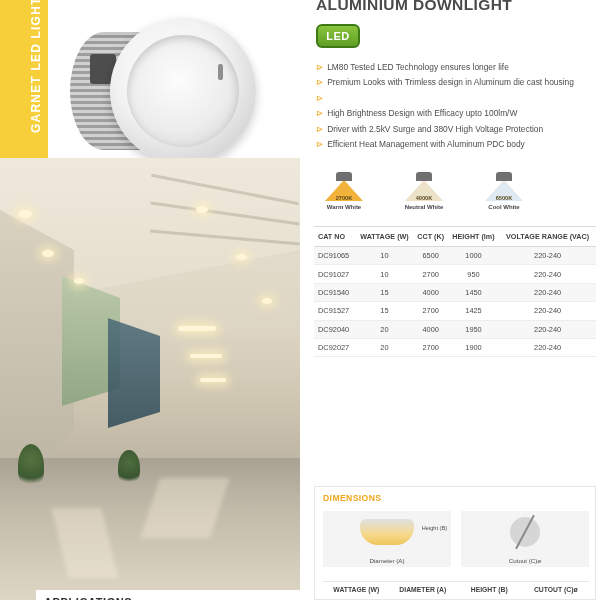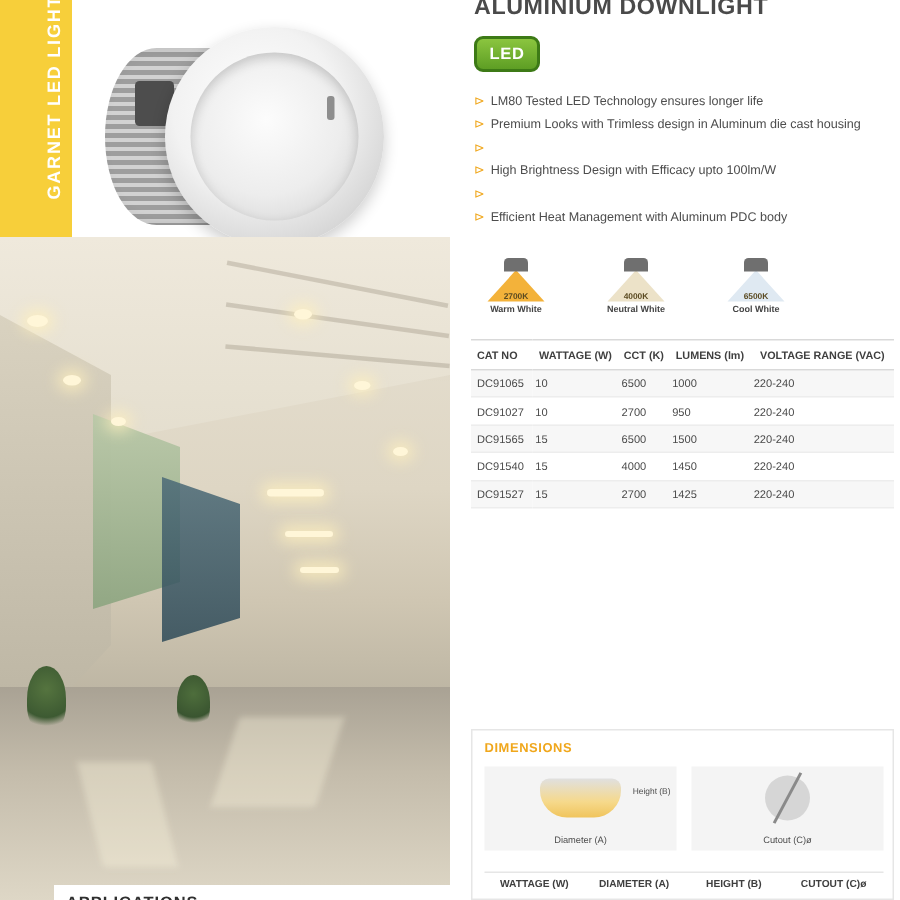--- a/index.html
+++ b/index.html
@@ -332,21 +332,21 @@
     font-weight: bold;
     text-align: center;
     padding: 5px 2px;
     border-top: 1px solid #d9d9d9;
     border-bottom: 1px solid #d9d9d9;
     color: #3f3f3f;
     margin-top: 24px;
   }
   .spec-table th:first-child { text-align: left; padding-left: 4px; }
   .spec-table td {
-    text-align: left;
+    text-align: center;
     padding: 4.2px 2px;
     border-bottom: 1px solid #ededed;
   }
   .spec-table td:first-child { text-align: left; padding-left: 4px; }
   .spec-table tbody tr:nth-child(odd) { background: #f7f7f7; }
   .spec-table tbody tr:nth-child(even) { background: #ffffff; }
 
   
   .dim-box {
     position: absolute;
@@ -499,20 +499,21 @@
     </div>
     <div class="feature">
       <span class="arrow">⊳</span>
     </div>
     <div class="feature">
       <span class="arrow">⊳</span>
       <span>High Brightness Design with Efficacy upto 100lm/W</span>
     </div>
     <div class="feature">
       <span class="arrow">⊳</span>
+      <span>Driver with 2.5kV Surge and 380V High Voltage Protection</span>
     </div>
     <div class="feature">
       <span class="arrow">⊳</span>
       <span>Efficient Heat Management with Aluminum PDC body</span>
     </div>
   </div>
 
   <div class="cct-row">
     <div class="cct-item">
       <div class="cct-icon">
@@ -539,60 +540,67 @@
       <div class="cct-label">Cool White</div>
     </div>
   </div>
 
   <table class="spec-table">
     <thead>
       <tr>
         <th>CAT NO</th>
         <th>WATTAGE (W)</th>
         <th>CCT (K)</th>
-        <th>LUMENS (lm)</th>
+        <th>HEIGHT (lm)</th>
         <th>VOLTAGE RANGE (VAC)</th>
       </tr>
     </thead>
     <tbody>
       <tr>
         <td>DC91065</td>
         <td>10</td>
         <td>6500</td>
         <td>1000</td>
         <td>220-240</td>
       </tr>
       <tr>
         <td>DC91027</td>
         <td>10</td>
         <td>2700</td>
         <td>950</td>
         <td>220-240</td>
       </tr>
       <tr>
-        <td>DC91565</td>
-        <td>15</td>
-        <td>6500</td>
-        <td>1500</td>
-        <td>220-240</td>
-      </tr>
-      <tr>
         <td>DC91540</td>
         <td>15</td>
         <td>4000</td>
         <td>1450</td>
         <td>220-240</td>
       </tr>
       <tr>
         <td>DC91527</td>
         <td>15</td>
         <td>2700</td>
         <td>1425</td>
         <td>220-240</td>
       </tr>
+      <tr>
+        <td>DC92040</td>
+        <td>20</td>
+        <td>4000</td>
+        <td>1950</td>
+        <td>220-240</td>
+      </tr>
+      <tr>
+        <td>DC92027</td>
+        <td>20</td>
+        <td>2700</td>
+        <td>1900</td>
+        <td>220-240</td>
+      </tr>
     </tbody>
   </table>
 
   <div class="dim-box">
     <div class="dim-title">DIMENSIONS</div>
 
     <div class="dim-figs">
       <div class="dim-fig">
         <div class="dim-side"></div>
         <div style="position:absolute; right:4px; top:14px; font-size:5.6px; color:#4d4d4d;">Height (B)</div>

